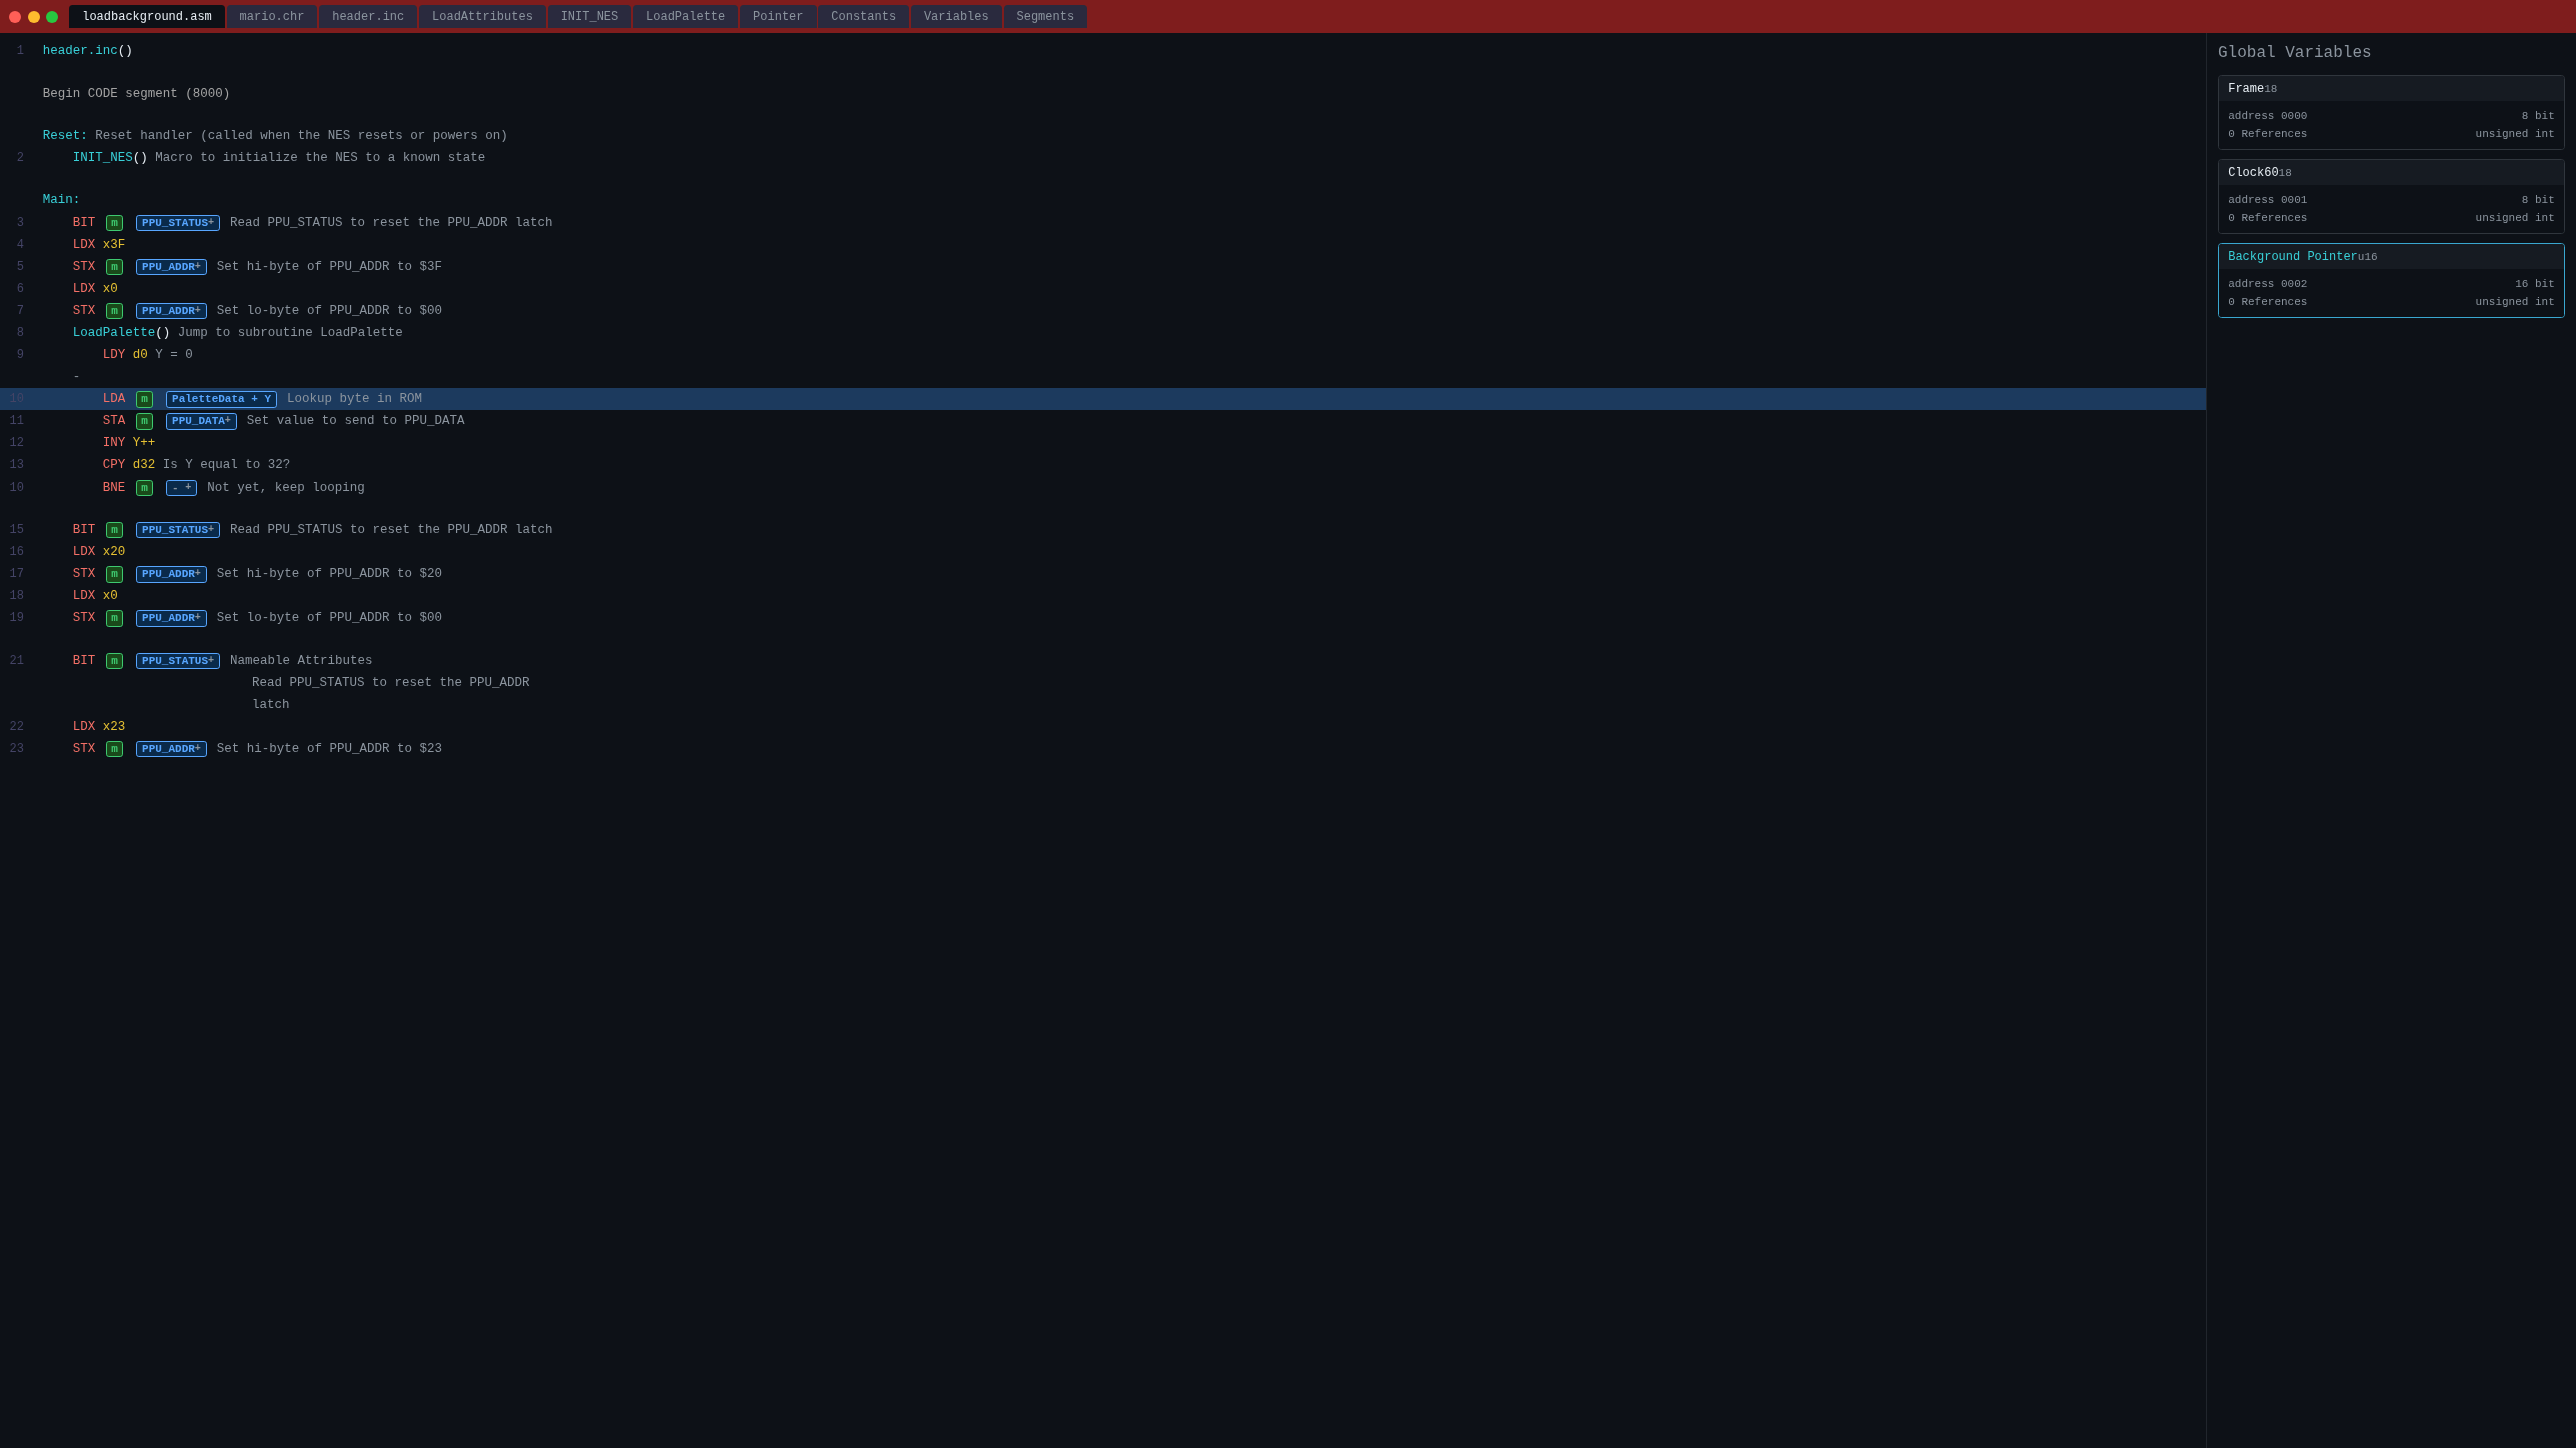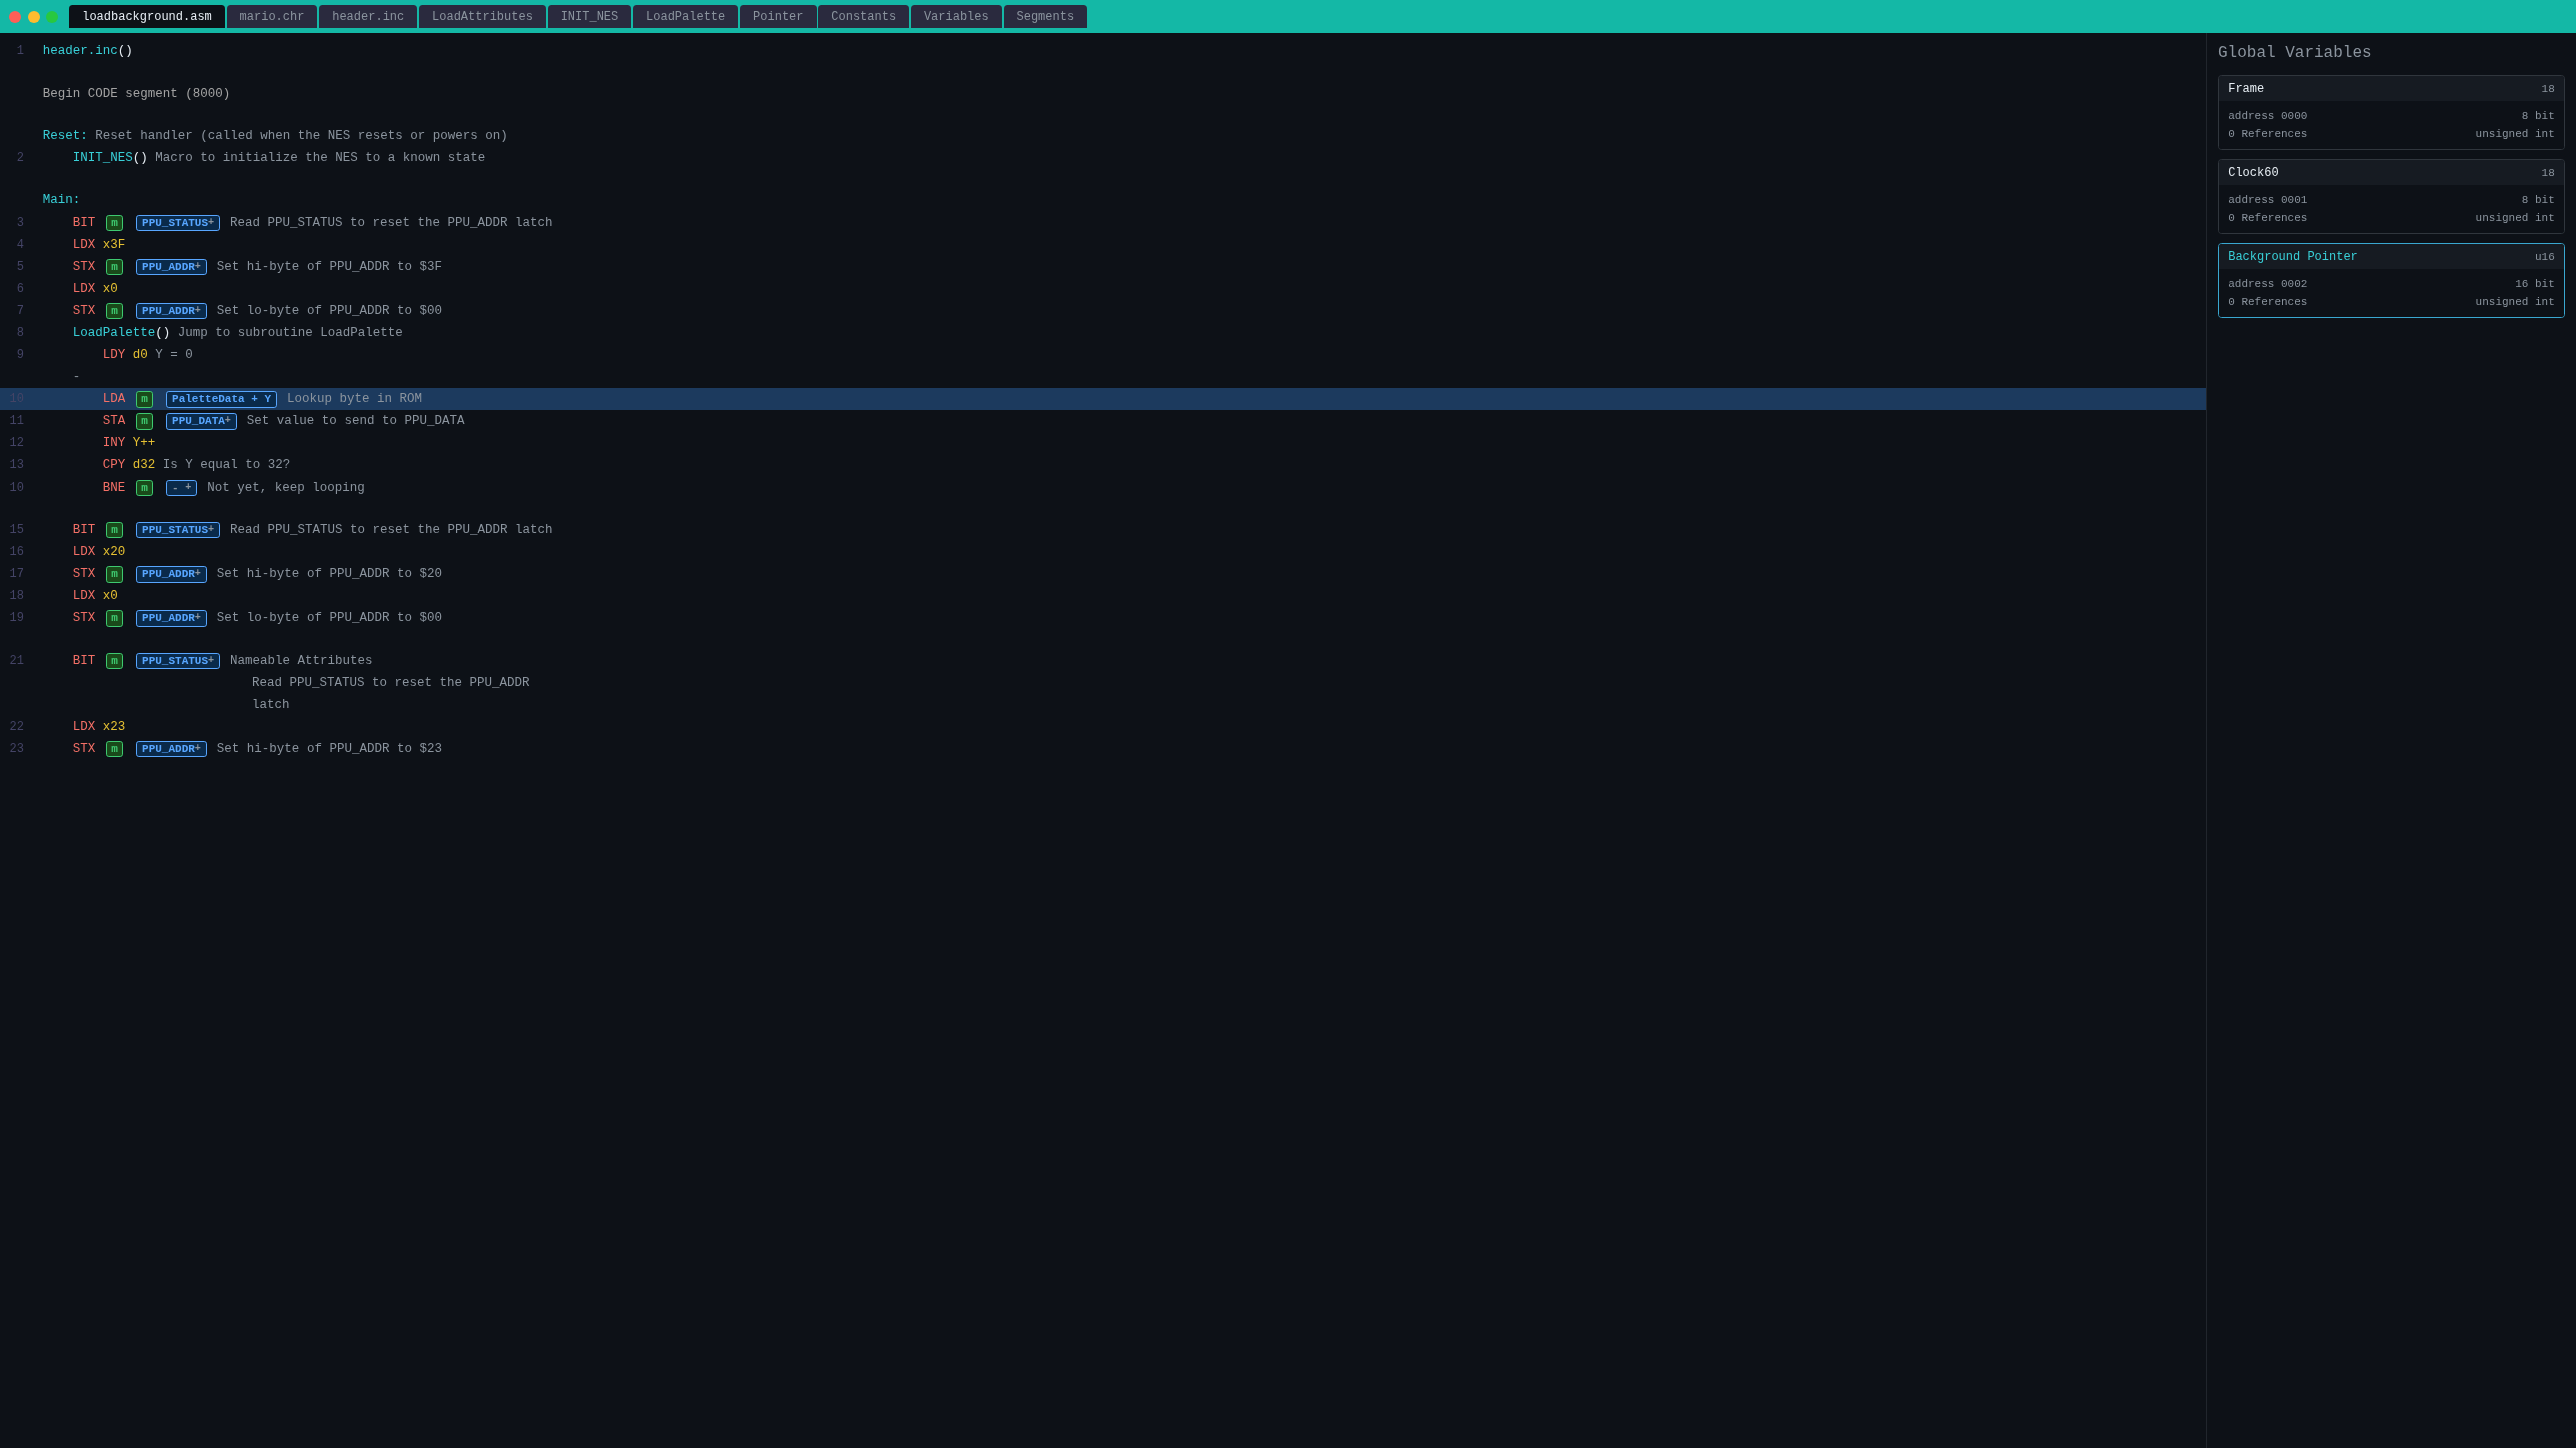--- a/index.html
+++ b/index.html
@@ -11,21 +11,21 @@
       height: 100vh;
       overflow: hidden;
       display: flex;
       flex-direction: column;
     }
 
     
     .title-bar {
       display: flex;
       align-items: center;
-      background: #14b8a6;
+      background: #7f1d1d;
       padding: 5.5px 9.2px;
       height: 33px;
       flex-shrink: 0;
     }
     .traffic-lights {
       display: flex;
       gap: 6.5px;
       margin-right: 11px;
     }
     .traffic-light {
@@ -157,25 +157,23 @@
       border: 0.9px solid #30363d;
       border-radius: 3.7px;
       margin-bottom: 9.2px;
       overflow: hidden;
     }
     .var-card.highlighted {
       border-color: #39a7d0;
     }
     .var-card-header {
       display: flex;
-      justify-content: space-between;
       align-items: center;
       padding: 5.5px 9.2px;
       background: #161b22;
-      gap: 10px;
     }
     .var-name {
       font-size: 12px;
       font-family: 'Courier New', monospace;
     }
     .var-name-white { color: #e6edf3; }
     .var-name-teal { color: #39d0d8; }
     .var-size {
       color: #8b949e;
       font-size: 11px;

